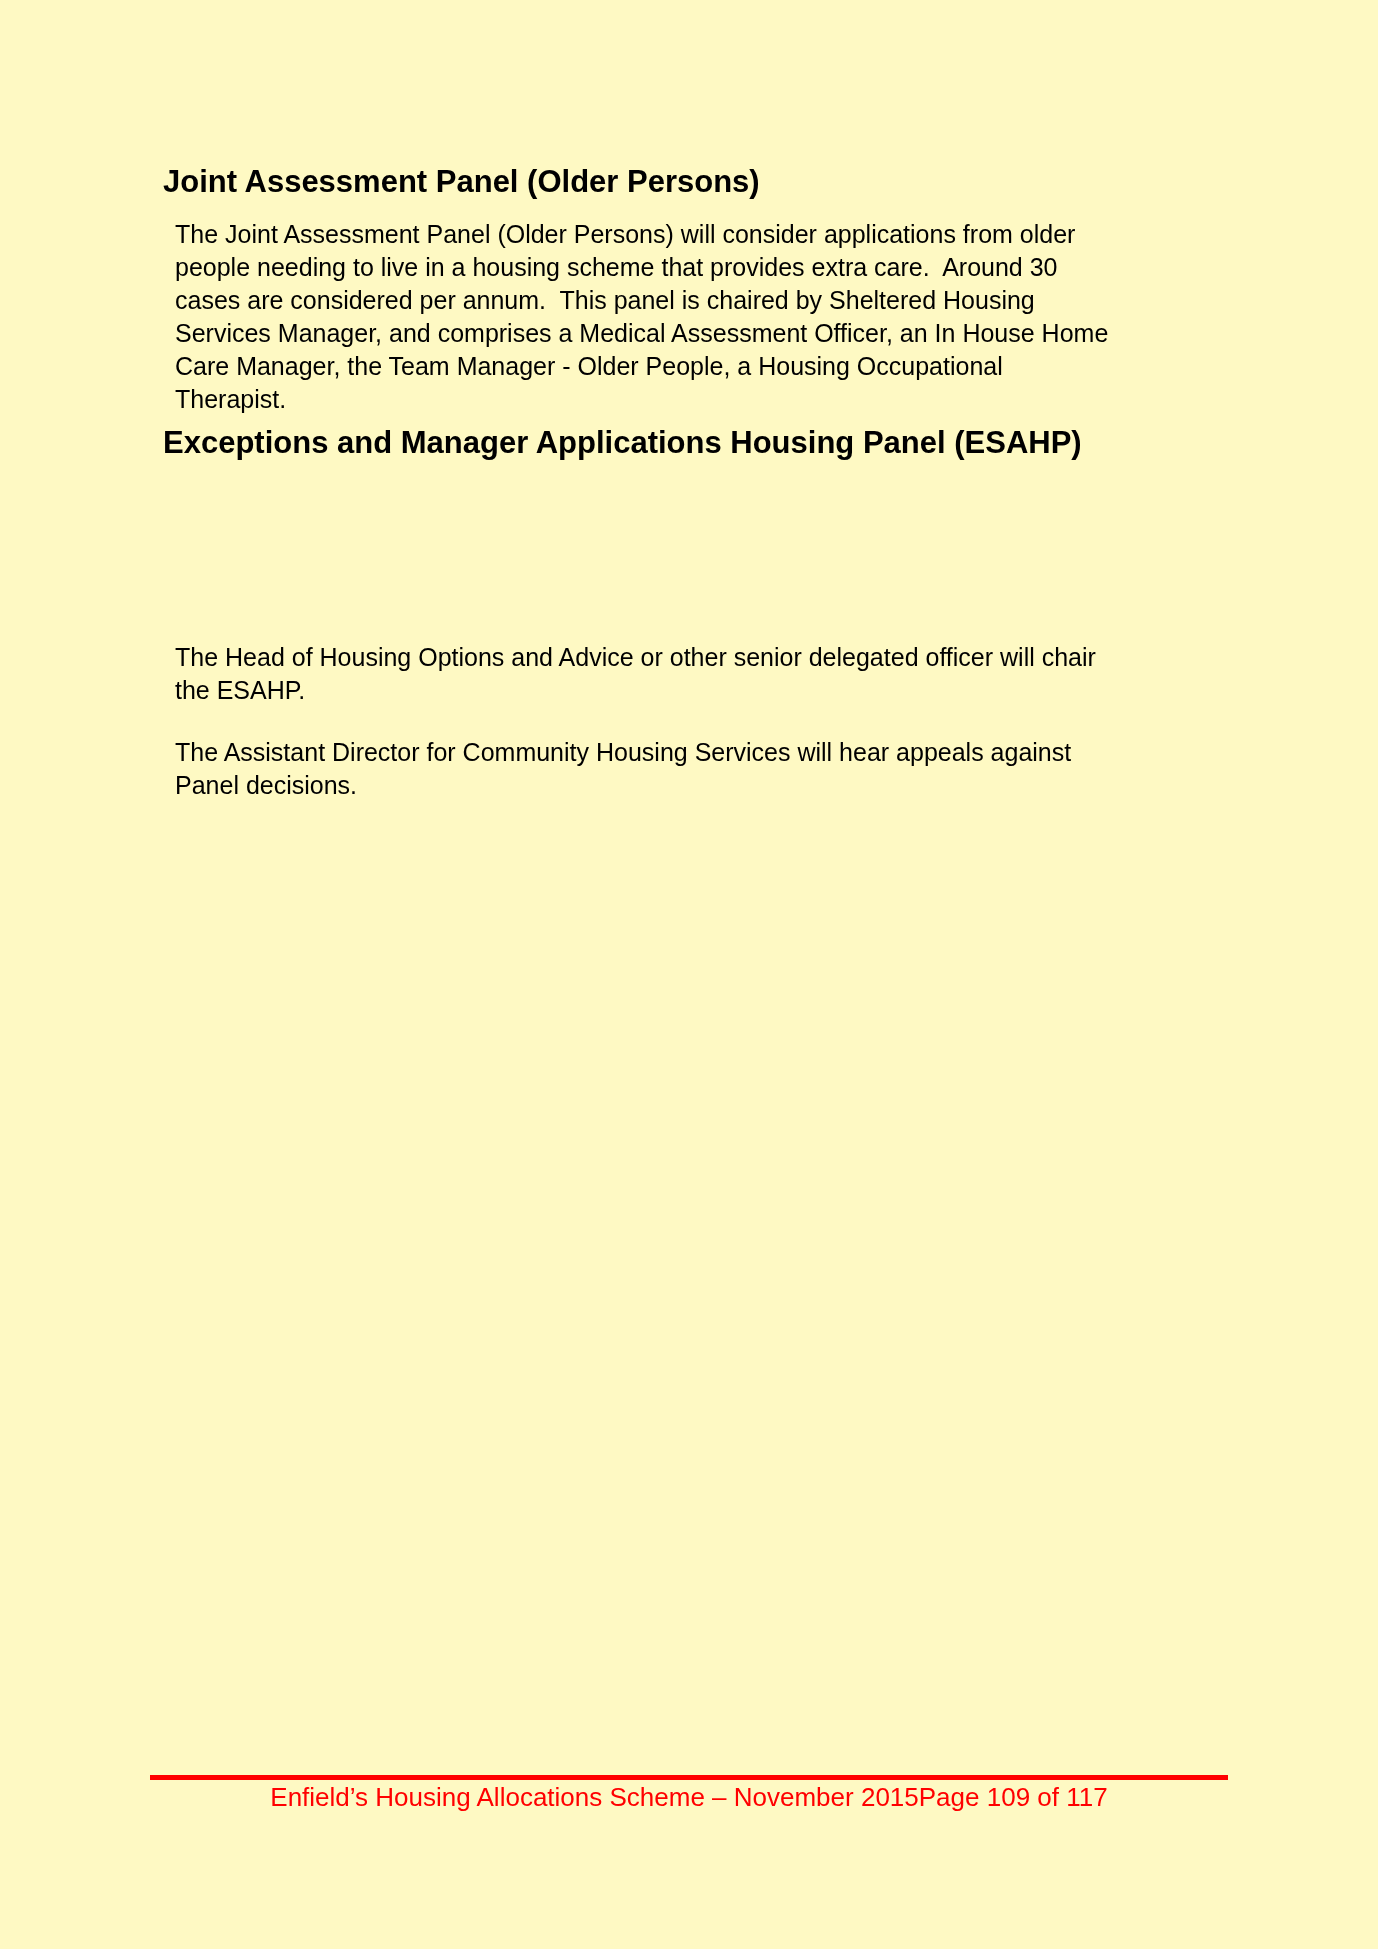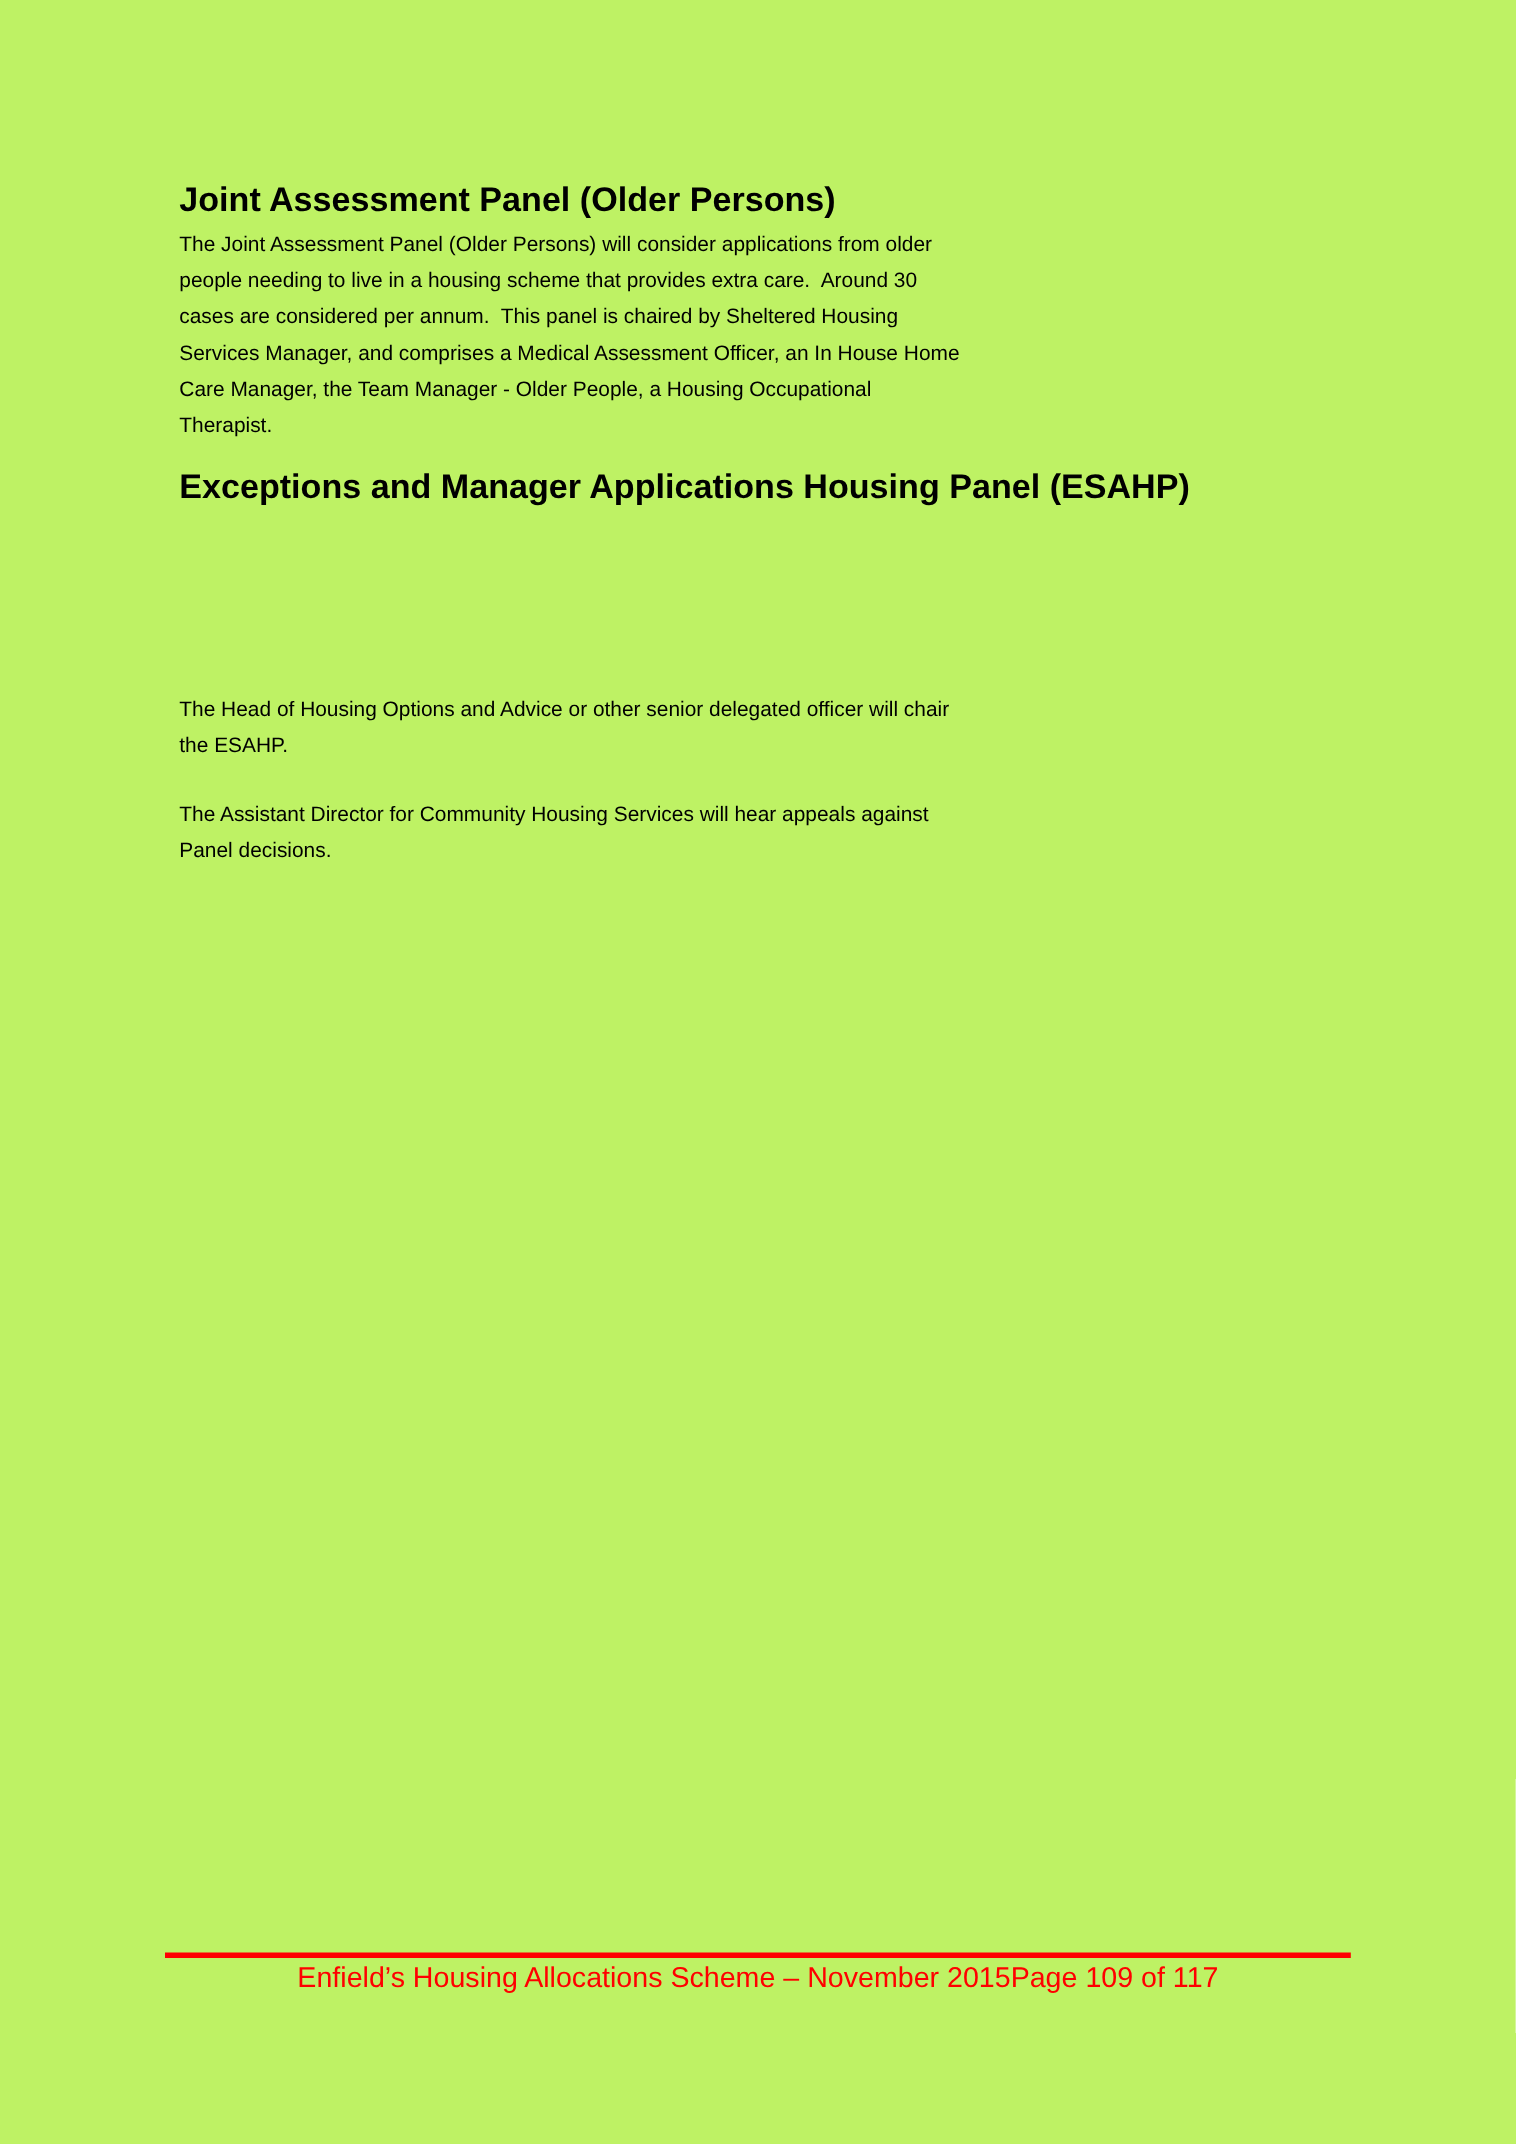--- a/index.html
+++ b/index.html
@@ -4,41 +4,41 @@
 <style>
   html, body {
     margin: 0;
     padding: 0;
     background: #ffffff;
   }
   .page {
     position: relative;
     width: 1378px;
     height: 1949px;
-    background: #bef264;
+    background: #fef9c3;
     color: #000000;
     font-family: "Liberation Sans", sans-serif;
     overflow: hidden;
   }
   .heading {
     position: absolute;
     left: 163px;
     width: 1080px;
     margin: 0;
     font-size: 31px;
     line-height: 38px;
     font-weight: bold;
     color: #000000;
   }
   .body-para {
     position: absolute;
     left: 163px;
     width: 1090px;
-    margin: 0;
-    font-size: 19px;
+    margin: 12px;
+    font-size: 25px;
     line-height: 33px;
     font-weight: normal;
     color: #000000;
     white-space: pre-wrap;
   }
   .h1-pos { top: 163px; }
   .p1-pos { top: 206px; }
   .h2-pos { top: 424px; }
   .p2-pos { top: 499px; }
   .p3-pos { top: 629px; }

